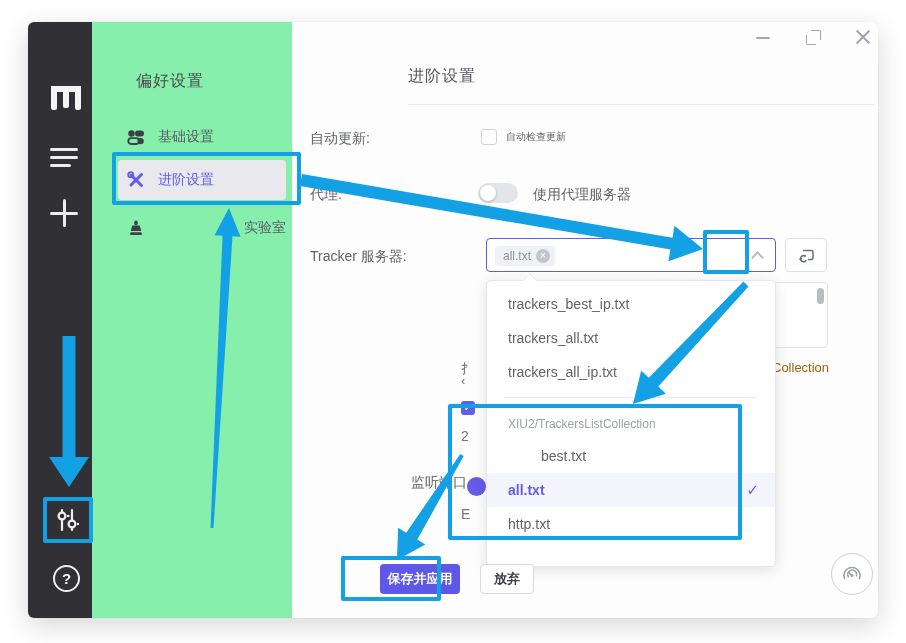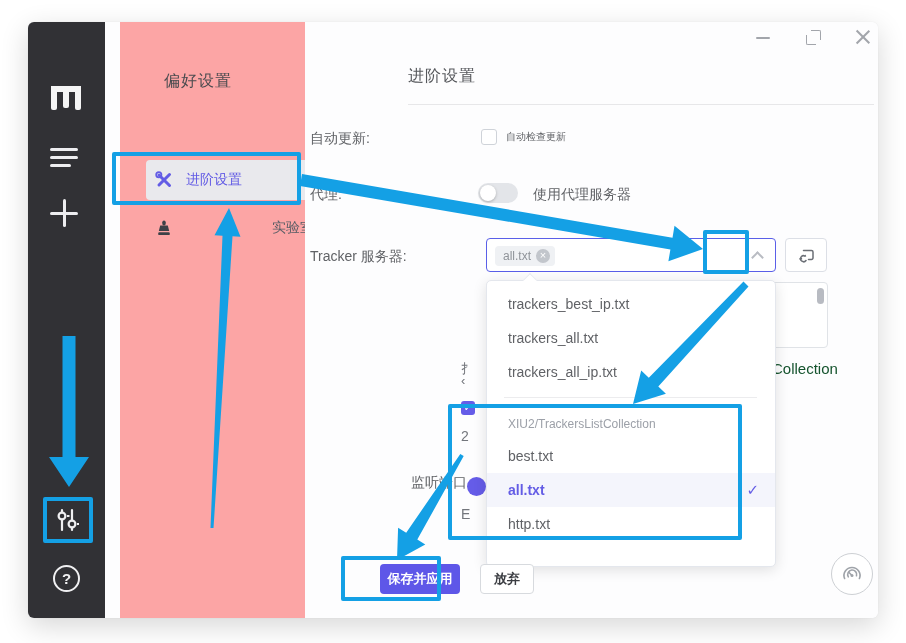--- a/index.html
+++ b/index.html
@@ -25,21 +25,21 @@
   .hamburger .l2 { top:8px; width:28px; }
   .hamburger .l3 { top:16px; width:21px; }
   .plus { position:absolute; left:22px; top:177px; width:28px; height:28px; }
   .plus::before { content:""; position:absolute; left:0; top:12.5px; width:28px; height:3px; background:#ededf0; border-radius:2px; }
   .plus::after  { content:""; position:absolute; left:12.5px; top:0; width:3px; height:28px; background:#ededf0; border-radius:2px; }
   .prefsicon { position:absolute; left:26px; top:485px; width:26px; height:26px; }
   .helpicon { position:absolute; left:25px; top:543px; width:27px; height:27px; border:2px solid #f0f0f2;
               border-radius:50%; color:#f0f0f2; font-size:15px; font-weight:bold; text-align:center; line-height:23px; }
 
   
-  .prefnav { position:absolute; left:92px; top:0; width:200px; height:596px; background:#fca5a5; }
+  .prefnav { position:absolute; left:64px; top:0; width:200px; height:596px; background:#86efac; }
   .prefnav-title { position:absolute; left:44px; top:49px; font-size:16px; color:#4c4c50; letter-spacing:1px; }
   .nav-item { position:absolute; left:26px; width:168px; height:40px; display:flex; align-items:center; gap:13px;
               font-size:14px; color:#5a5e66; cursor:pointer; padding-left:9px; border-radius:4px; }
   .nav-item svg { flex:0 0 auto; }
   .ni-basic { top:95px; }
   .ni-adv   { top:138px; background:#e9e9ed; color:#635ce5; }
   .ni-lab   { top:186px;justify-content:space-between; }
 
   
   .main { position:absolute; left:277px; top:0; width:573px; height:596px; background:#fdfdfe; border-radius:0 6px 6px 0; }
@@ -80,42 +80,42 @@
              border-top:2px solid #b9bcc3; transform:rotate(45deg); }
   .refresh-btn { position:absolute; left:480px; top:216px; width:42px; height:34px; background:#fff;
                  border:1px solid #dcdfe6; border-radius:4px; cursor:pointer; }
   .refresh-btn svg { position:absolute; left:12px; top:8px; }
 
   
   .textarea-ghost { position:absolute; left:181px; top:260px; width:342px; height:66px; background:#fff;
                     border:1px solid #e0e3e7; border-radius:4px; }
   .textarea-ghost .thumb { position:absolute; right:3px; top:5px; width:7px; height:16px; background:#b8bbc2; border-radius:3.5px; }
   .frag { position:absolute; font-size:13px; color:#73767c; }
-  .frag-collection { left:467px; top:338px; font-size:15px; color:#14532d; }
+  .frag-collection { left:467px; top:338px; font-size:13px; color:#a16207; }
   .frag-1 { left:156px; top:338px; width:9px; overflow:hidden; }
   .frag-2 { left:156px; top:351px; width:8px; overflow:hidden; }
   .frag-3 { left:156px; top:406px; font-size:14px; }
   .frag-4 { left:156px; top:484px; font-size:14px; }
   .frag-checkbox { position:absolute; left:156px; top:379px; width:14px; height:14px; background:#655ce8;
                    border-radius:3px; color:#fff; font-size:10px; text-align:center; line-height:14px; }
   .listen-label { position:absolute; left:106px; top:452px; font-size:14px; color:#606266; }
   .listen-toggle { position:absolute; left:162px; top:455px; width:19px; height:19px; background:#655ce8; border-radius:50%; }
 
   
   .dropdown { position:absolute; left:181px; top:258px; width:290px; height:287px; background:#fff;
               border:1px solid #e4e7ed; border-radius:5px; box-shadow:0 3px 14px rgba(0,0,0,.12); }
   .dropdown .caret { position:absolute; left:38px; top:-6px; width:10px; height:10px; background:#fff;
                      border-left:1px solid #e9ebf0; border-top:1px solid #e9ebf0; transform:rotate(45deg); }
   .dd-item { position:absolute; left:0; width:100%; height:34px; line-height:34px; padding-left:21px;
              font-size:14px; color:#606266; cursor:pointer; }
   .dd-1 { top:6px; } .dd-2 { top:40px; } .dd-3 { top:74px; }
   .dd-rule { position:absolute; left:17px; top:116px; width:253px; height:1px; background:#ececee; }
   .dd-group { position:absolute; left:21px; top:128px; width:100%; height:30px; line-height:30px;
               font-size:12px; color:#9ca0a8; }
-  .dd-4 { top:158px; } .dd-6 { top:226px; }
+  .dd-4 { top:158px;margin-left:33px; } .dd-6 { top:226px; }
   .dd-sel { position:absolute; left:0; top:192px; width:100%; height:34px; line-height:34px; padding-left:21px;
             background:#f4f5fc; font-size:14px; font-weight:bold; color:#635ce5; cursor:pointer; }
   .dd-check { position:absolute; right:16px; top:0; font-size:15px; font-weight:bold; color:#635ce5; }
 
   
   .save-btn { position:absolute; left:75px; top:542px; width:80px; height:30px; background:#5e57e8; border:none;
               border-radius:4px; color:#fff; font-size:13px; font-weight:bold; cursor:pointer;
               font-family:"Liberation Sans","DejaVu Sans",sans-serif; }
   .discard-btn { position:absolute; left:175px; top:542px; width:54px; height:30px; background:#fff;
                  border:1px solid #d7dade; border-radius:4px; color:#3b3d42; font-size:13px; font-weight:bold;
@@ -161,20 +161,29 @@
           <line x1="13" y1="9" x2="15.5" y2="9" stroke="#f0f0f2" stroke-width="2"></line>
           <line x1="23" y1="17" x2="25" y2="17" stroke="#f0f0f2" stroke-width="2"></line>
         </svg>
       </div>
       <div class="helpicon">?</div>
     </div>
 
     <div class="prefnav">
       <div class="prefnav-title">偏好设置</div>
 
+      <div class="nav-item ni-basic">
+        <svg width="18" height="18" viewBox="0 0 18 18">
+          <circle cx="4.5" cy="5.5" r="3.2" fill="#3c4047"></circle>
+          <rect x="8" y="2.6" width="9" height="5.8" rx="2.9" fill="#3c4047"></rect>
+          <rect x="1.3" y="10.2" width="11" height="5.8" rx="2.9" fill="none" stroke="#3c4047" stroke-width="1.8"></rect>
+          <circle cx="13.6" cy="13.1" r="3.2" fill="#3c4047"></circle>
+        </svg>
+        <span>基础设置</span>
+      </div>
 
       <div class="nav-item ni-adv">
         <svg width="18" height="18" viewBox="0 0 18 18">
           <line x1="4" y1="14" x2="14.5" y2="3.5" stroke="#635ce5" stroke-width="3" stroke-linecap="round"></line>
           <line x1="4" y1="4" x2="14.5" y2="14.5" stroke="#635ce5" stroke-width="3" stroke-linecap="round"></line>
           <circle cx="3.8" cy="3.8" r="2.6" fill="none" stroke="#635ce5" stroke-width="1.8"></circle>
         </svg>
         <span>进阶设置</span>
       </div>
 

